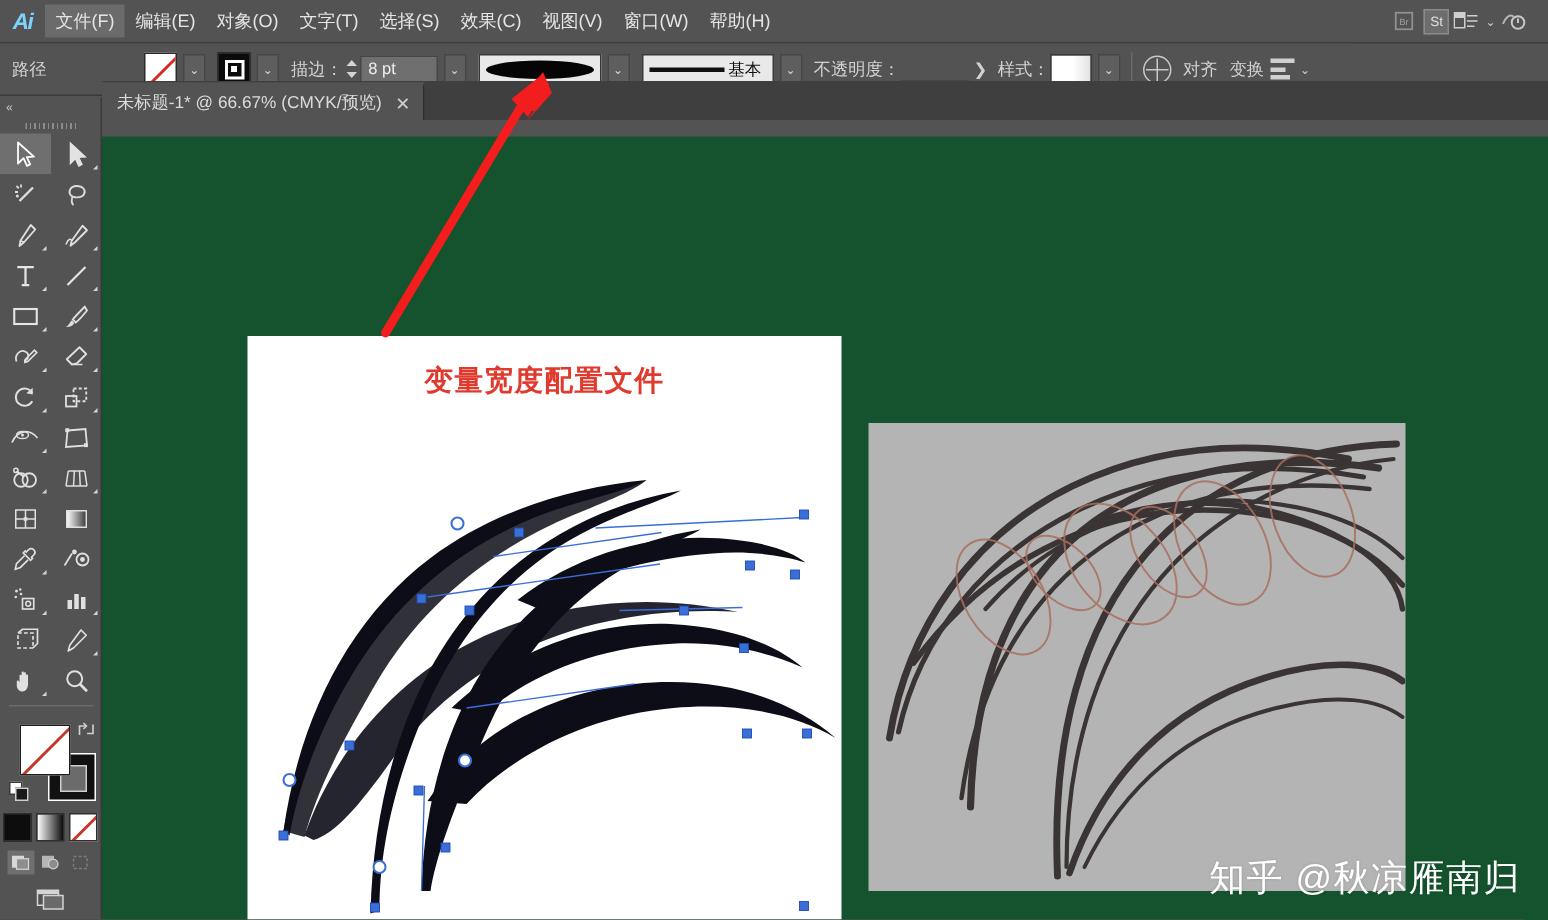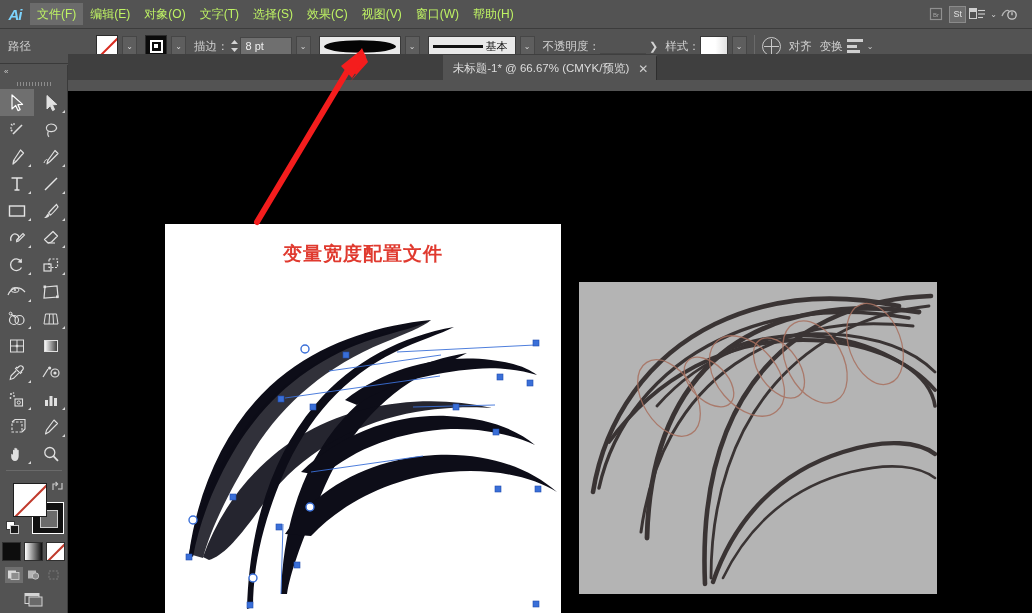--- a/index.html
+++ b/index.html
@@ -16,21 +16,21 @@
     position: absolute; left: 0; top: 0; width: 1032px; height: 29px;
     background: #535353; display: flex; align-items: center;
     border-bottom: 1px solid #3c3c3c;
   }
   .ai-logo {
     width: 30px; height: 29px; display: flex; align-items: center; justify-content: center;
     color: #7dd3fc; font-size: 15px; font-weight: bold; font-style: italic;
     letter-spacing: -1px;
   }
   .menu-item {
-    padding: 3px 7px; color: #bef264; font-size: 12px; white-space: nowrap;
+    padding: 3px 7px; color: #e5e5e5; font-size: 12px; white-space: nowrap;
     line-height: 16px;
   }
   .menu-item.active { background: #6b6b6b; }
   .menu-right { margin-left: auto; display: flex; align-items: center; gap: 3px; padding-right: 12px; }
   .mr-btn {
     width: 20px; height: 18px; display: flex; align-items: center; justify-content: center;
     color: #bdbdbd; font-size: 10px;
   }
   .mr-box {
     width: 17px; height: 17px; border: 1px solid #8a8a8a; background: #6d6d6d;
@@ -114,21 +114,21 @@
     width: 16px; height: 14px; display: flex; flex-direction: column; justify-content: space-between;
   }
   .align-icon i { display: block; height: 3px; background: #cfcfcf; }
   .align-icon i:nth-child(1) { width: 16px; }
   .align-icon i:nth-child(2) { width: 10px; }
   .align-icon i:nth-child(3) { width: 13px; }
 
   
   .tabbar {
     position: absolute; left: 68px; top: 54px; width: 964px; height: 26px;
-    background: #3f3f3f; display: flex; align-items: flex-end; justify-content: center;
+    background: #3f3f3f; display: flex; align-items: flex-end;
   }
   .doc-tab {
     height: 25px; background: #535353; border-right: 1px solid #2e2e2e;
     display: flex; align-items: center; padding: 0 8px 0 10px; gap: 9px;
     border-top: 2px solid #535353;
   }
   .doc-tab-title { color: #dcdcdc; font-size: 11.5px; white-space: nowrap; }
   .doc-tab-close { color: #cfcfcf; font-size: 12px; line-height: 10px; }
 
   
@@ -201,21 +201,21 @@
   .draw-modes { display: flex; justify-content: center; gap: 2px; margin-top: 6px; }
   .draw-mode {
     width: 18px; height: 16px; display: flex; align-items: center; justify-content: center;
   }
   .draw-mode.on { background: #6f6f6f; }
   .sc-wrap { display: flex; justify-content: center; margin-top: 8px; }
 
   
   .canvas {
     position: absolute; left: 68px; top: 91px; width: 964px; height: 522px;
-    background: #000000; overflow: hidden;
+    background: #14532d; overflow: hidden;
   }
   .artboard {
     position: absolute; left: 97px; top: 133px; width: 396px; height: 390px;
     background: #fff;
   }
   .ab-title {
     position: absolute; left: 0; right: 0; top: 17px; text-align: center;
     color: #e03a2f; font-size: 19px; font-weight: 600; letter-spacing: 1px;
   }
   .grayboard {
@@ -707,20 +707,21 @@
           <ellipse cx="90" cy="116" rx="26" ry="42" transform="rotate(-32 90 116)"></ellipse>
           <ellipse cx="168" cy="94" rx="30" ry="46" transform="rotate(-40 168 94)"></ellipse>
           <ellipse cx="236" cy="80" rx="28" ry="44" transform="rotate(-28 236 80)"></ellipse>
           <ellipse cx="296" cy="62" rx="26" ry="42" transform="rotate(-20 296 62)"></ellipse>
           <ellipse cx="130" cy="100" rx="18" ry="30" transform="rotate(-45 130 100)"></ellipse>
           <ellipse cx="200" cy="86" rx="20" ry="34" transform="rotate(-35 200 86)"></ellipse>
         </g>
       </svg>
     </div>
 
+    <div class="watermark">知乎 @秋凉雁南归</div>
   </div>
 
   <svg class="annot" viewBox="0 0 1032 613">
     <g>
       <line x1="257" y1="222" x2="354" y2="60" stroke="#f41d1d" stroke-width="6" stroke-linecap="round"></line>
       <path d="M362 48 L344 72 L356 74 L350 82 L368 62 Z" fill="#f41d1d"></path>
       <path d="M361 50 L341 66 L352 78 L366 56 Z" fill="#f41d1d"></path>
     </g>
   </svg>
 

